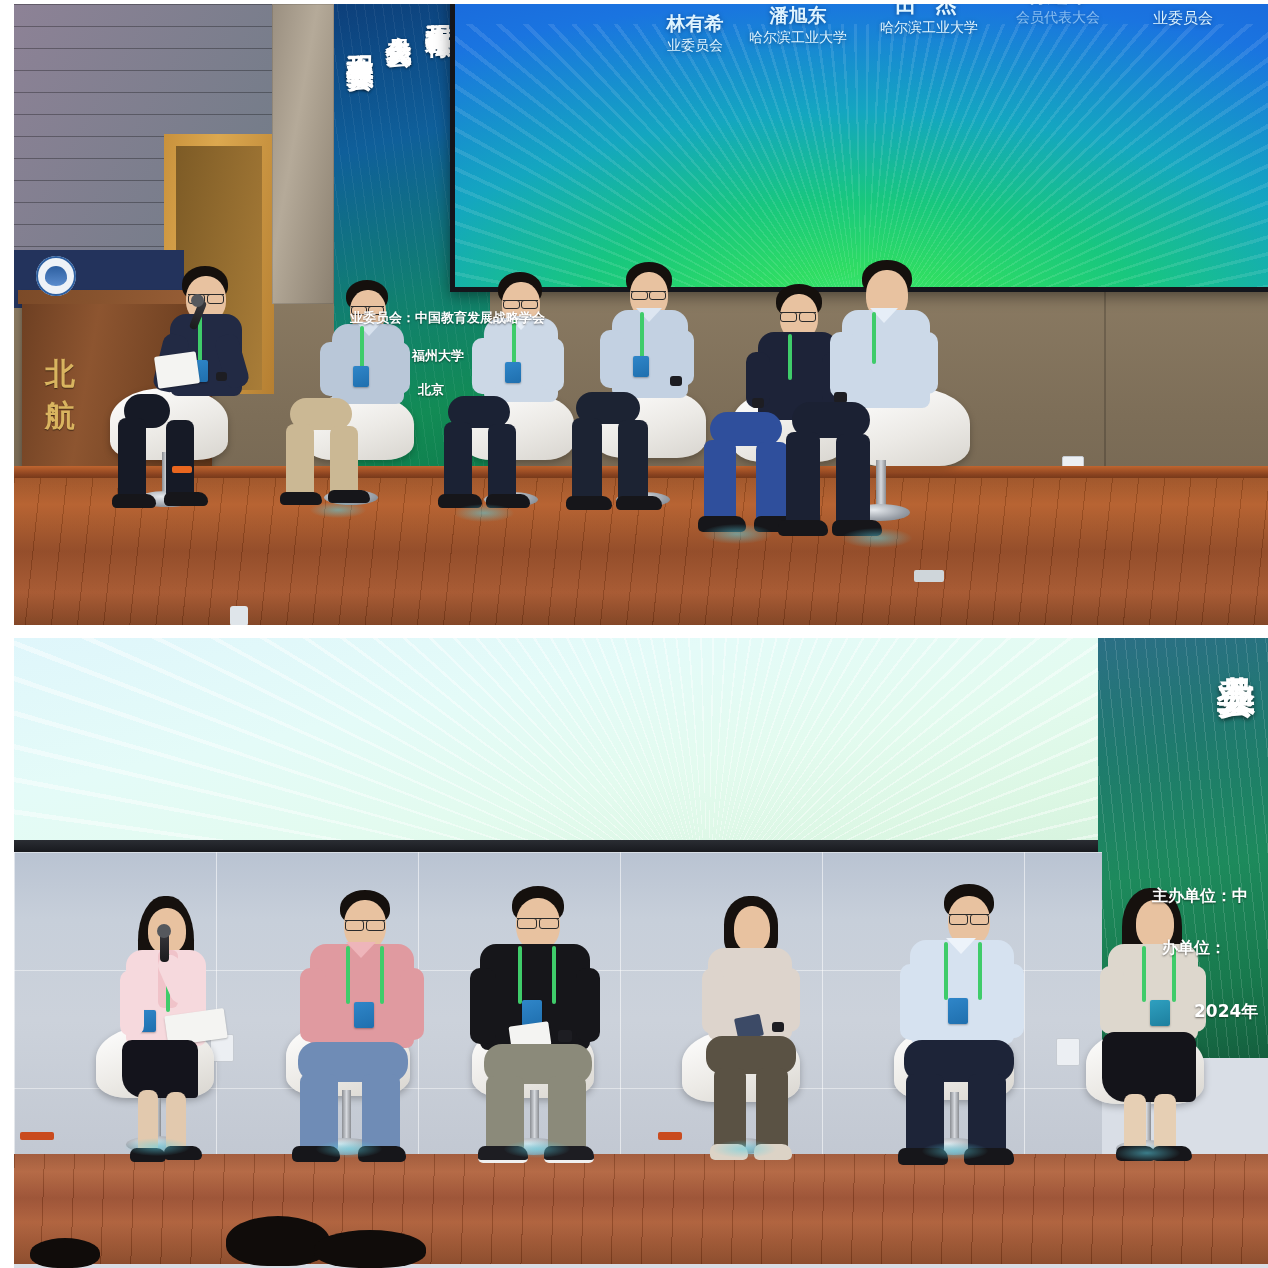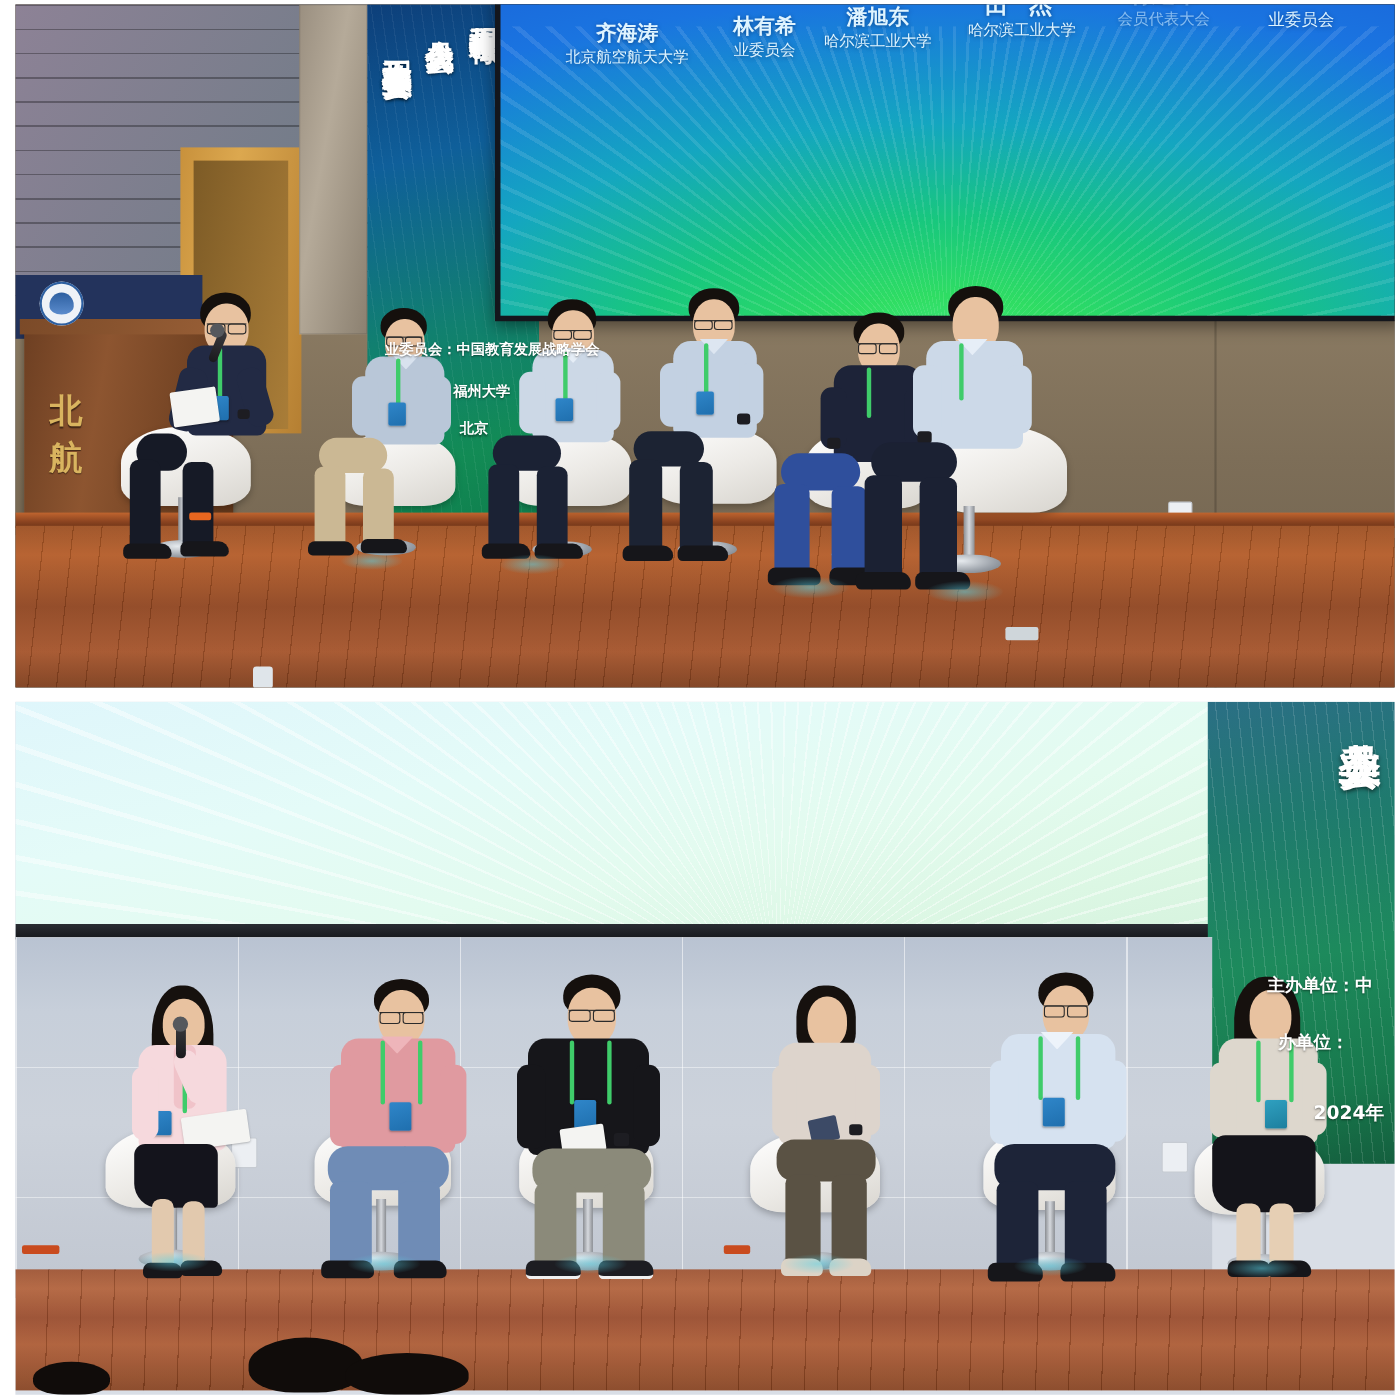--- a/index.html
+++ b/index.html
@@ -169,24 +169,20 @@
       <div class="banner-col" style="left:88px; top:0px;   font-size:26px;">与工程教育论坛</div>
     </div>
     <div class="banner-sub" style="left:336px; top:305px; font-size:13px; z-index:4;">业委员会：中国教育发展战略学会</div>
     <div class="banner-sub" style="left:398px; top:343px; font-size:13px; z-index:4;">福州大学</div>
     <div class="banner-sub" style="left:404px; top:377px; font-size:13px; z-index:4;">北京</div>
 
     <div class="screen-frame" style="left:436px; top:-14px; width:826px; height:302px;">
       <div class="screen-surface">
         <div class="screen-rays"></div>
 
-        <div class="name-cell" style="left:40px;  top:22px;  width:150px;">
-          <span class="nm" style="font-size:19px;">齐海涛</span>
-          <span class="org" style="font-size:14px;">北京航空航天大学</span>
-        </div>
         <div class="name-cell" style="left:180px; top:16px;  width:120px;">
           <span class="nm" style="font-size:19px;">林有希</span>
           <span class="org" style="font-size:14px;">业委员会</span>
         </div>
         <div class="name-cell" style="left:268px; top:8px;   width:150px;">
           <span class="nm" style="font-size:19px;">潘旭东</span>
           <span class="org" style="font-size:14px;">哈尔滨工业大学</span>
         </div>
         <div class="name-cell" style="left:404px; top:-4px;  width:140px;">
           <span class="nm" style="font-size:21px; letter-spacing:6px;">田 杰</span>

